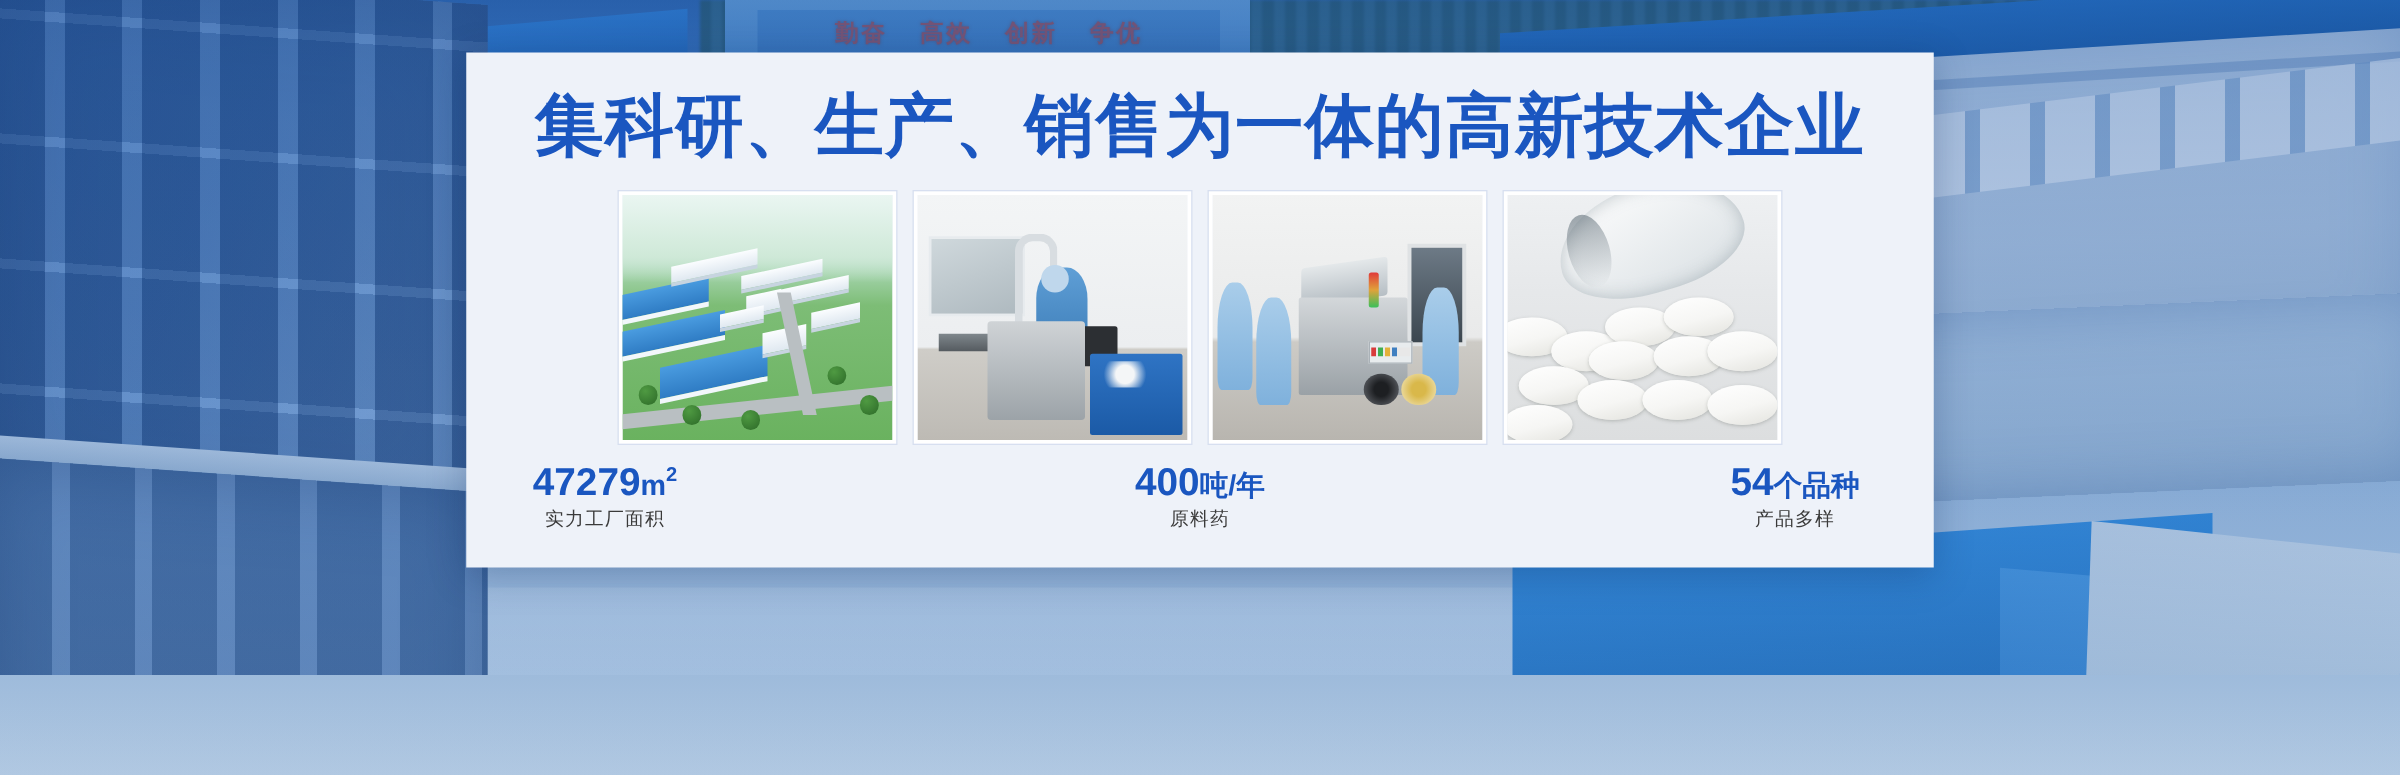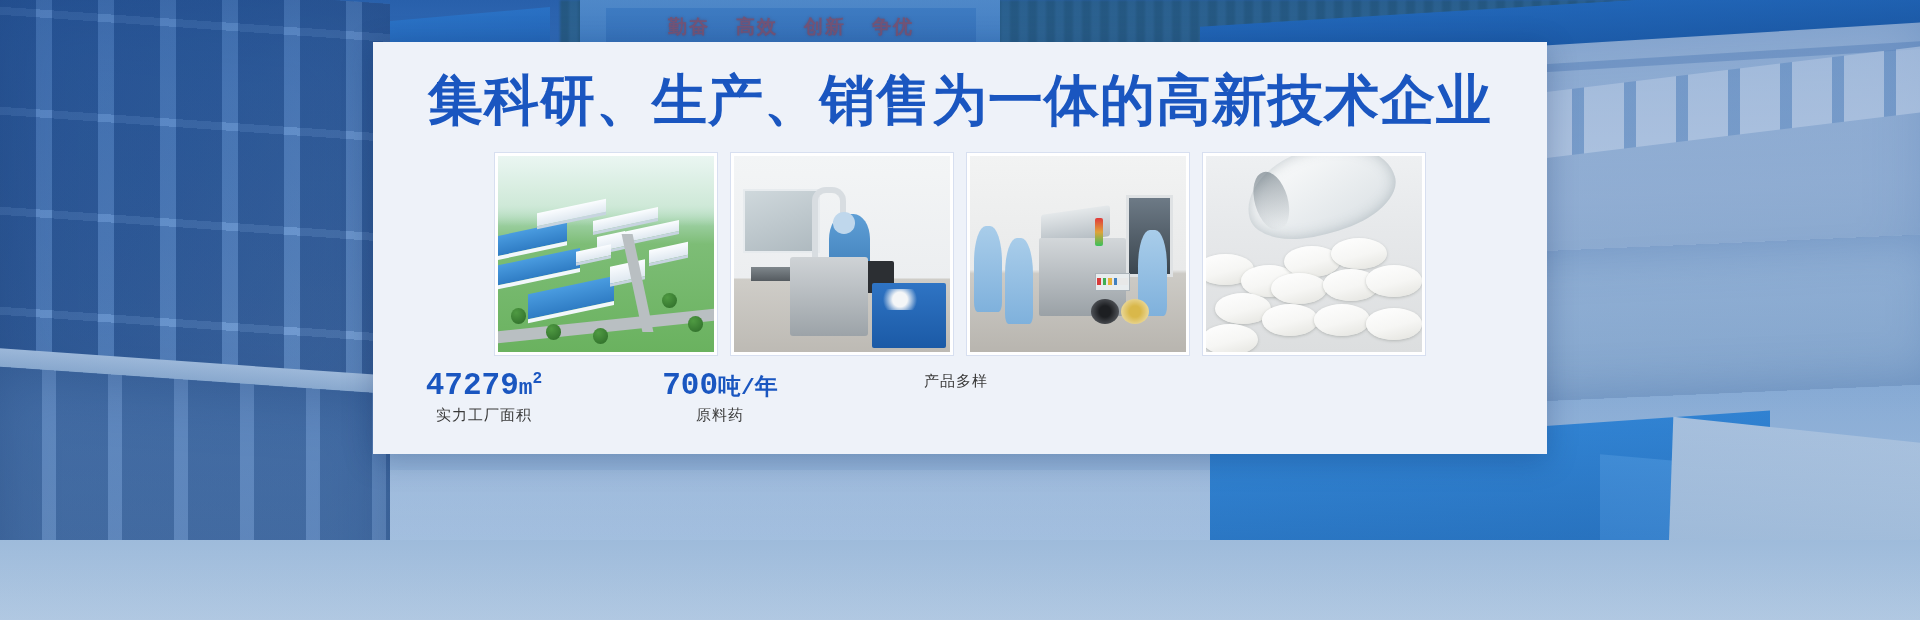--- a/index.html
+++ b/index.html
@@ -264,21 +264,21 @@
     background:linear-gradient(180deg,rgba(90,105,115,.55),rgba(90,105,115,0));
     border-radius:50%;
   }
   .t4 .pill{ position:absolute; border-radius:50%;
     background:linear-gradient(165deg,#ffffff 0%,#f6f6f4 55%,#e3e3de 100%);
     box-shadow:0 1px 3px rgba(130,135,130,.45);
   }
 
   .stats{
     margin-top:14px;
-    display:flex; justify-content:flex-start; gap:14px;font-family:Liberation Mono, monospace;
+    display:flex; justify-content:space-between; gap:14px;
   }
   .stat{ width:222px; text-align:center; }
   .stat-num{
     font-size:31px; font-weight:bold; color:#1a56c0; line-height:1.1;
     white-space:nowrap;
   }
   .stat-num sup{ font-size:.52em; vertical-align:super; }
   .stat-unit{ font-size:.74em; }
   .stat-label{
     margin-top:3px; font-size:15px; color:#3a3a3a; letter-spacing:1px;
@@ -401,23 +401,24 @@
   </div>
 
   <div class="stats">
 
     <div class="stat">
       <div class="stat-num"><span>47279</span><span class="stat-unit">m</span><sup>2</sup></div>
       <div class="stat-label">实力工厂面积</div>
     </div>
 
     <div class="stat">
-      <div class="stat-num"><span>700</span><span class="stat-unit">吨/年</span></div>
+      <div class="stat-num"><span>400</span><span class="stat-unit">吨/年</span></div>
       <div class="stat-label">原料药</div>
     </div>
 
 
     <div class="stat">
+      <div class="stat-num"><span>54</span><span class="stat-unit">个品种</span></div>
       <div class="stat-label">产品多样</div>
     </div>
 
   </div>
 </div>
 
 </body></html>

